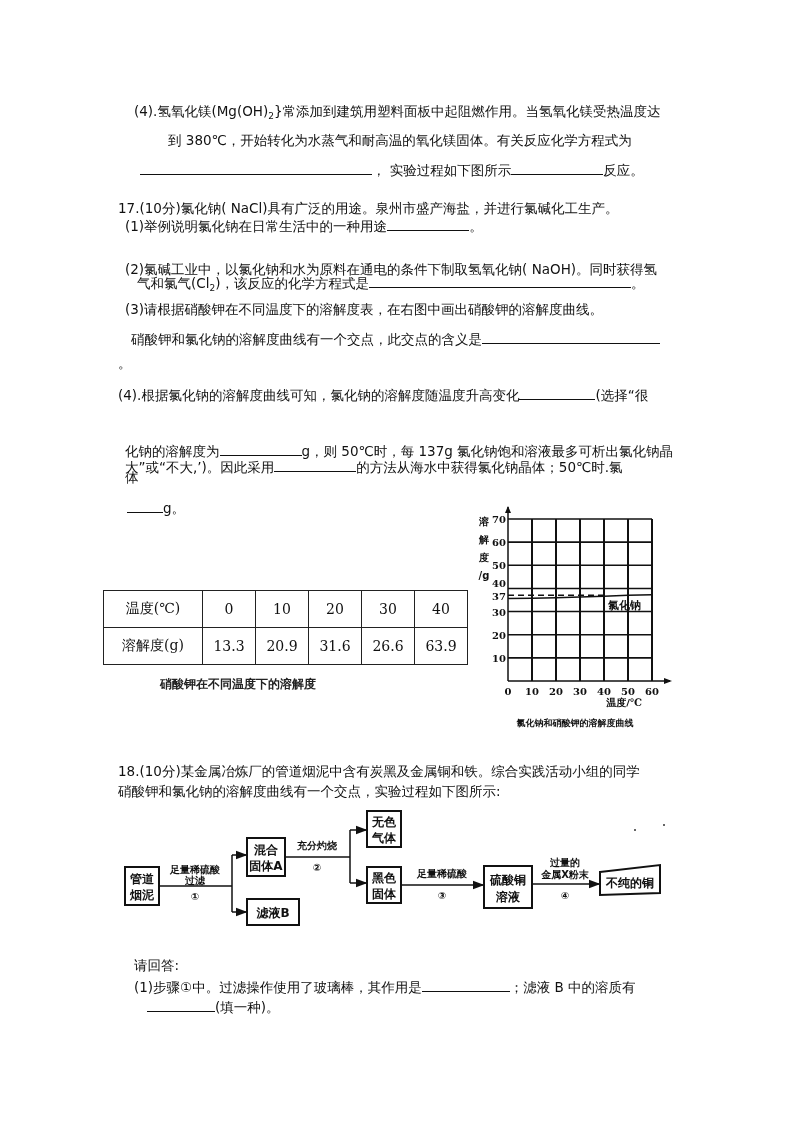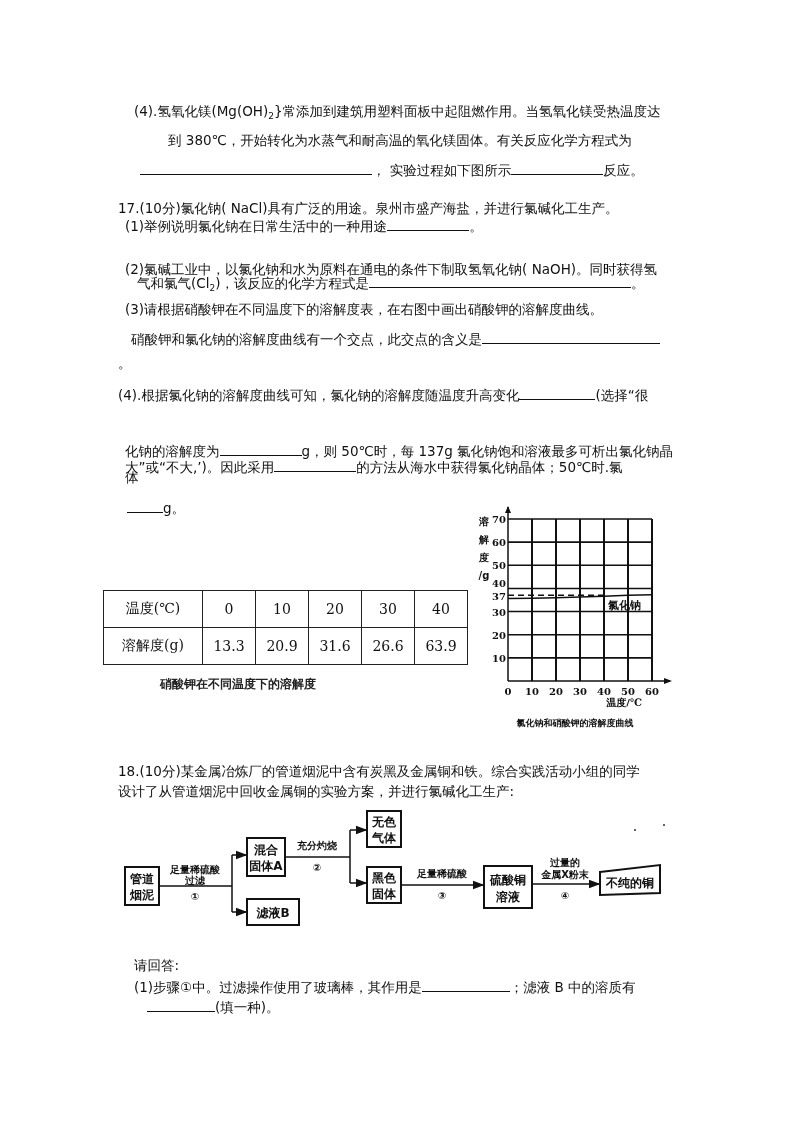--- a/index.html
+++ b/index.html
@@ -138,21 +138,21 @@
       <text x="14" y="38" text-anchor="middle" class="small-bold" style="font-size:10px">解</text>
       <text x="14" y="56" text-anchor="middle" class="small-bold" style="font-size:10px">度</text>
       <text x="14" y="74" text-anchor="middle" class="small-bold" style="font-size:10px">/g</text>
     </g>
   <text class="axis-text" x="172" y="201" text-anchor="end">温度/℃</text>
   <text class="small-bold" x="105" y="221" text-anchor="middle">氯化钠和硝酸钾的溶解度曲线</text>
   <text class="small-bold" x="138" y="104" text-anchor="start" style="font-size:11px">氯化钠</text>
 </svg>
 
 <div class="line" style="left:118px;top:763px;">18.(10分)某金属冶炼厂的管道烟泥中含有炭黑及金属铜和铁。综合实践活动小组的同学</div>
-<div class="line" style="left:118px;top:783px;">设计了从管道烟泥中回收金属铜的实验方案，并进行氯碱化工生产:</div>
+<div class="line" style="left:118px;top:783px;">硝酸钾和氯化钠的溶解度曲线有一个交点，实验过程如下图所示:</div>
 
 <svg id="flow" width="560" height="130">
   <defs>
     <marker id="arr" markerWidth="8" markerHeight="8" refX="7" refY="4" orient="auto">
       <path d="M0,1 L8,4 L0,7 Z" fill="#111"></path>
     </marker>
   </defs>
 
   <rect class="fbox" x="10" y="62" width="34" height="38"></rect>
   <text class="ftext" x="27" y="78" text-anchor="middle">管道</text>

